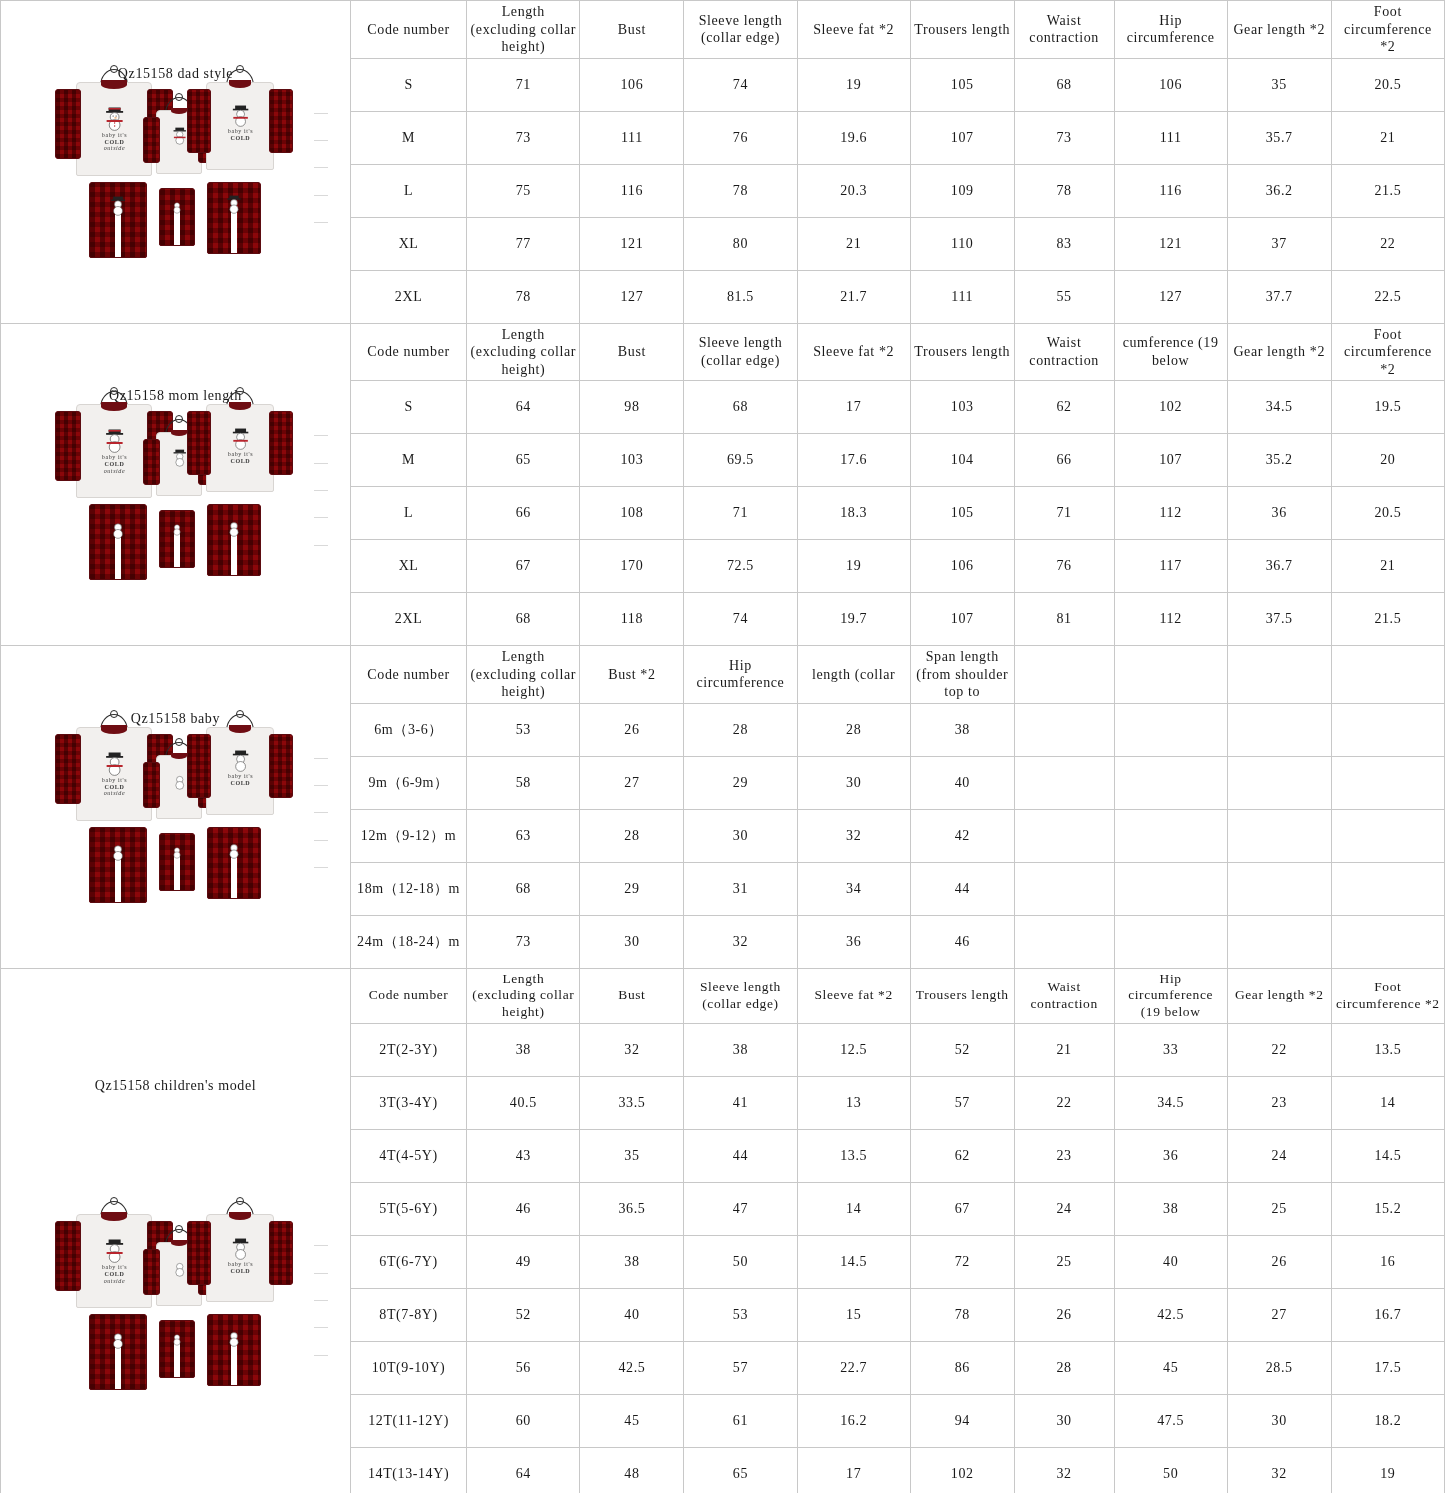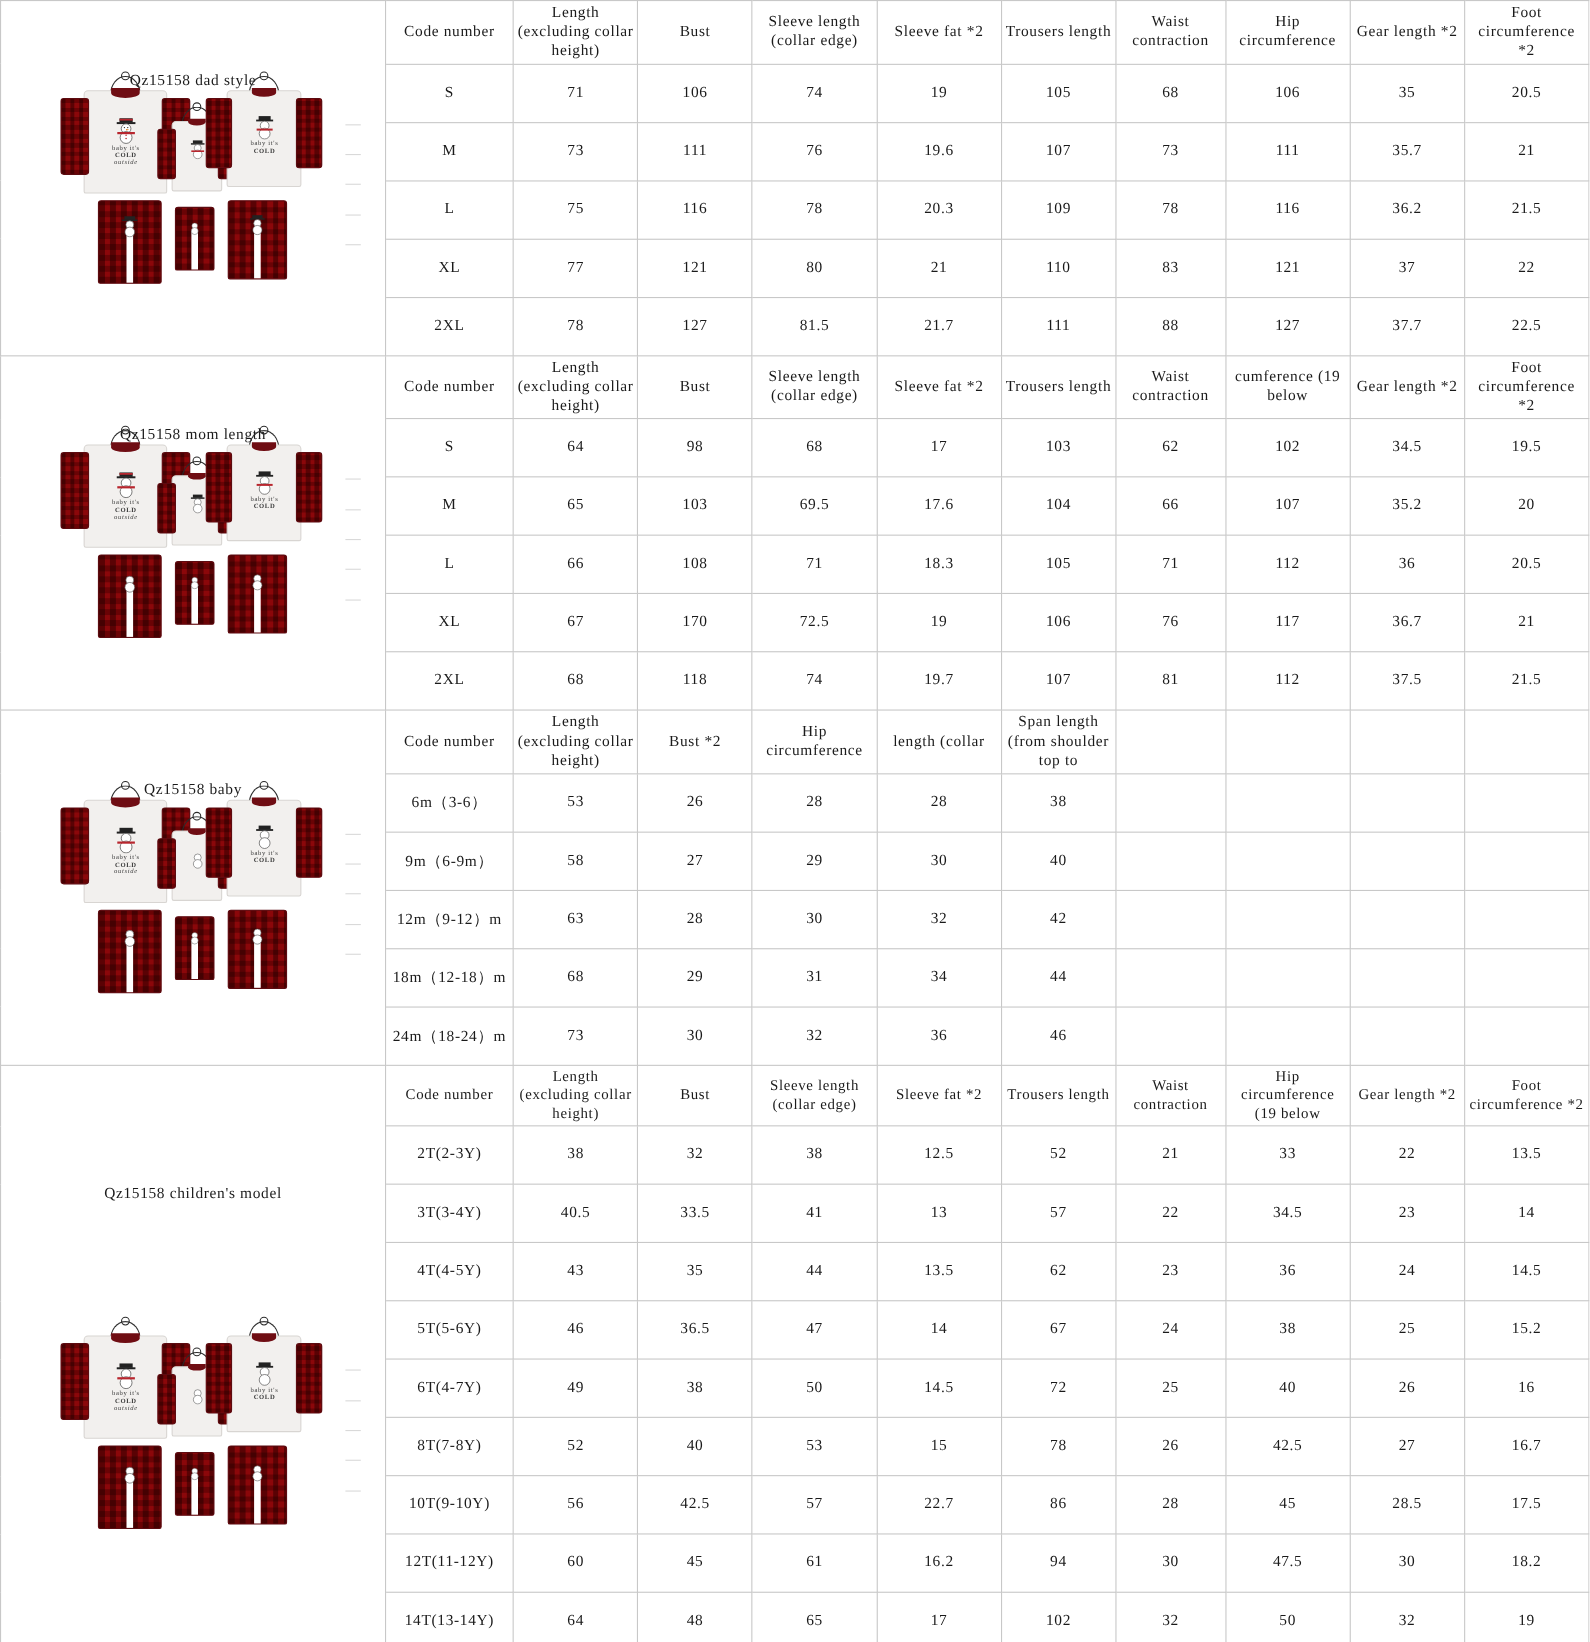--- a/index.html
+++ b/index.html
@@ -376,21 +376,21 @@
     <td>37</td>
     <td>22</td>
   </tr>
   <tr class="row-s">
     <td>2XL</td>
     <td>78</td>
     <td>127</td>
     <td>81.5</td>
     <td>21.7</td>
     <td>111</td>
-    <td>88</td>
+    <td>55</td>
     <td>127</td>
     <td>37.7</td>
     <td>22.5</td>
   </tr>
 
   <tr class="head-row">
     <td class="label-cell" rowspan="6">
       <div>Qz15158 mom length</div>
       <div class="pj-wrap">
         <div class="scene">
@@ -857,21 +857,21 @@
     <td>36.5</td>
     <td>47</td>
     <td>14</td>
     <td>67</td>
     <td>24</td>
     <td>38</td>
     <td>25</td>
     <td>15.2</td>
   </tr>
   <tr class="row-s">
-    <td>6T(4-7Y)</td>
+    <td>6T(6-7Y)</td>
     <td>49</td>
     <td>38</td>
     <td>50</td>
     <td>14.5</td>
     <td>72</td>
     <td>25</td>
     <td>40</td>
     <td>26</td>
     <td>16</td>
   </tr>

